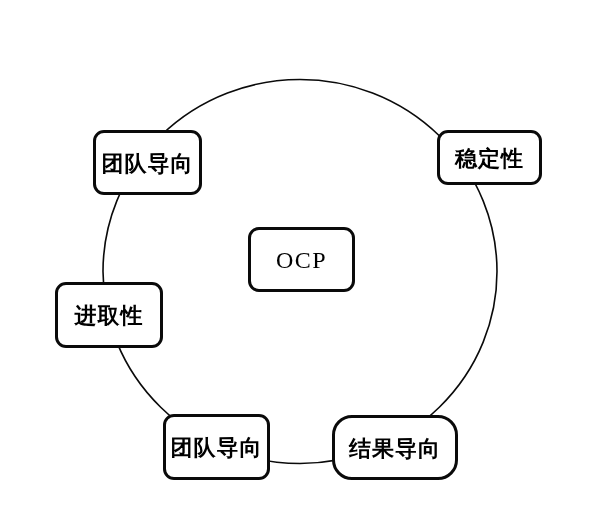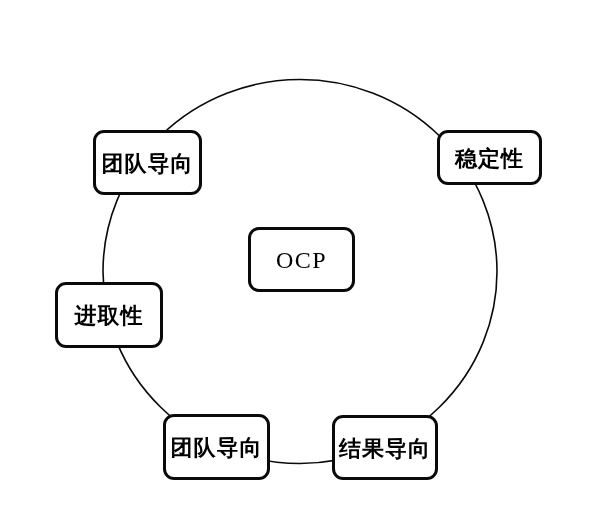--- a/index.html
+++ b/index.html
@@ -35,21 +35,21 @@
     font-weight: 700;
     font-size: 22px;
     line-height: 1;
     letter-spacing: 1px;
     white-space: nowrap;
   }
   
   .pos-top         { left: 247px; top: 41px;  width: 102px; height: 63px; }
   .pos-top-right   { left: 400px; top: 130px; width: 105px; height: 55px; margin-left: 37px; }
   .pos-right       { left: 438px; top: 280px; width: 105px; height: 66px; }
-  .pos-bottom-right{ left: 332px; top: 415px; width: 106px; height: 65px; }
+  .pos-bottom-right{ left: 332px; top: 415px; width: 126px; height: 65px; border-radius: 20px; }
   .pos-bottom-left { left: 163px; top: 414px; width: 107px; height: 66px; }
   .pos-left        { left: 55px;  top: 282px; width: 108px; height: 66px; }
   .pos-top-left    { left: 93px;  top: 118px; width: 109px; height: 65px; margin-top: 12px; }
   
   .pos-center {
     left: 248px; top: 227px; width: 107px; height: 65px;
     font-weight: 400;
     font-size: 24px;
     letter-spacing: 1.5px;
     font-family: "Liberation Serif", "DejaVu Serif", serif;

